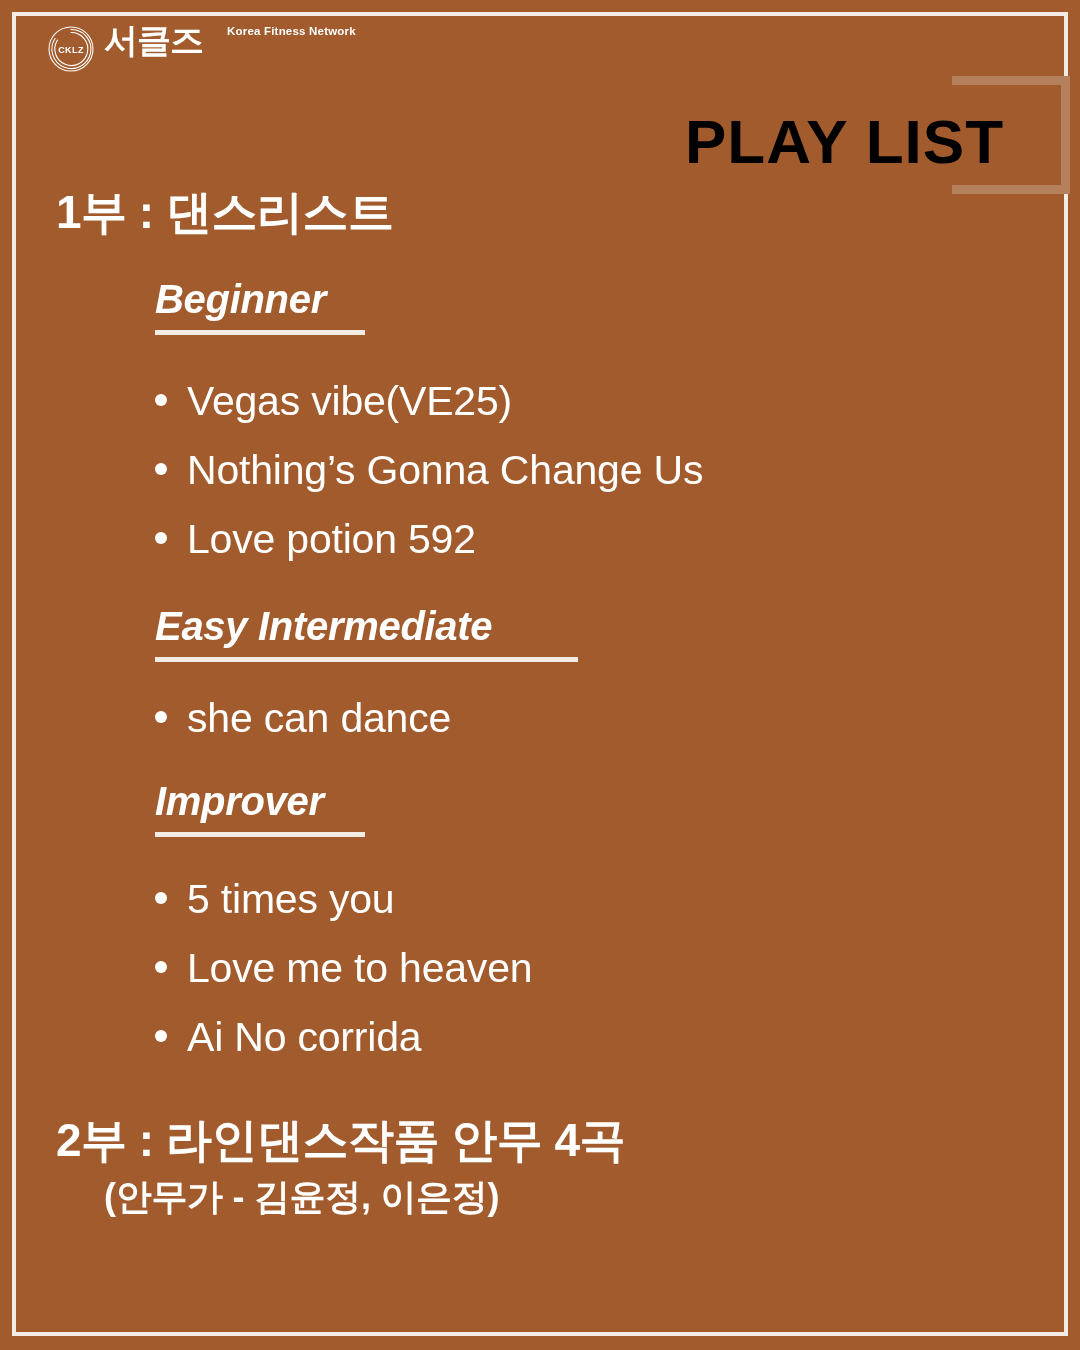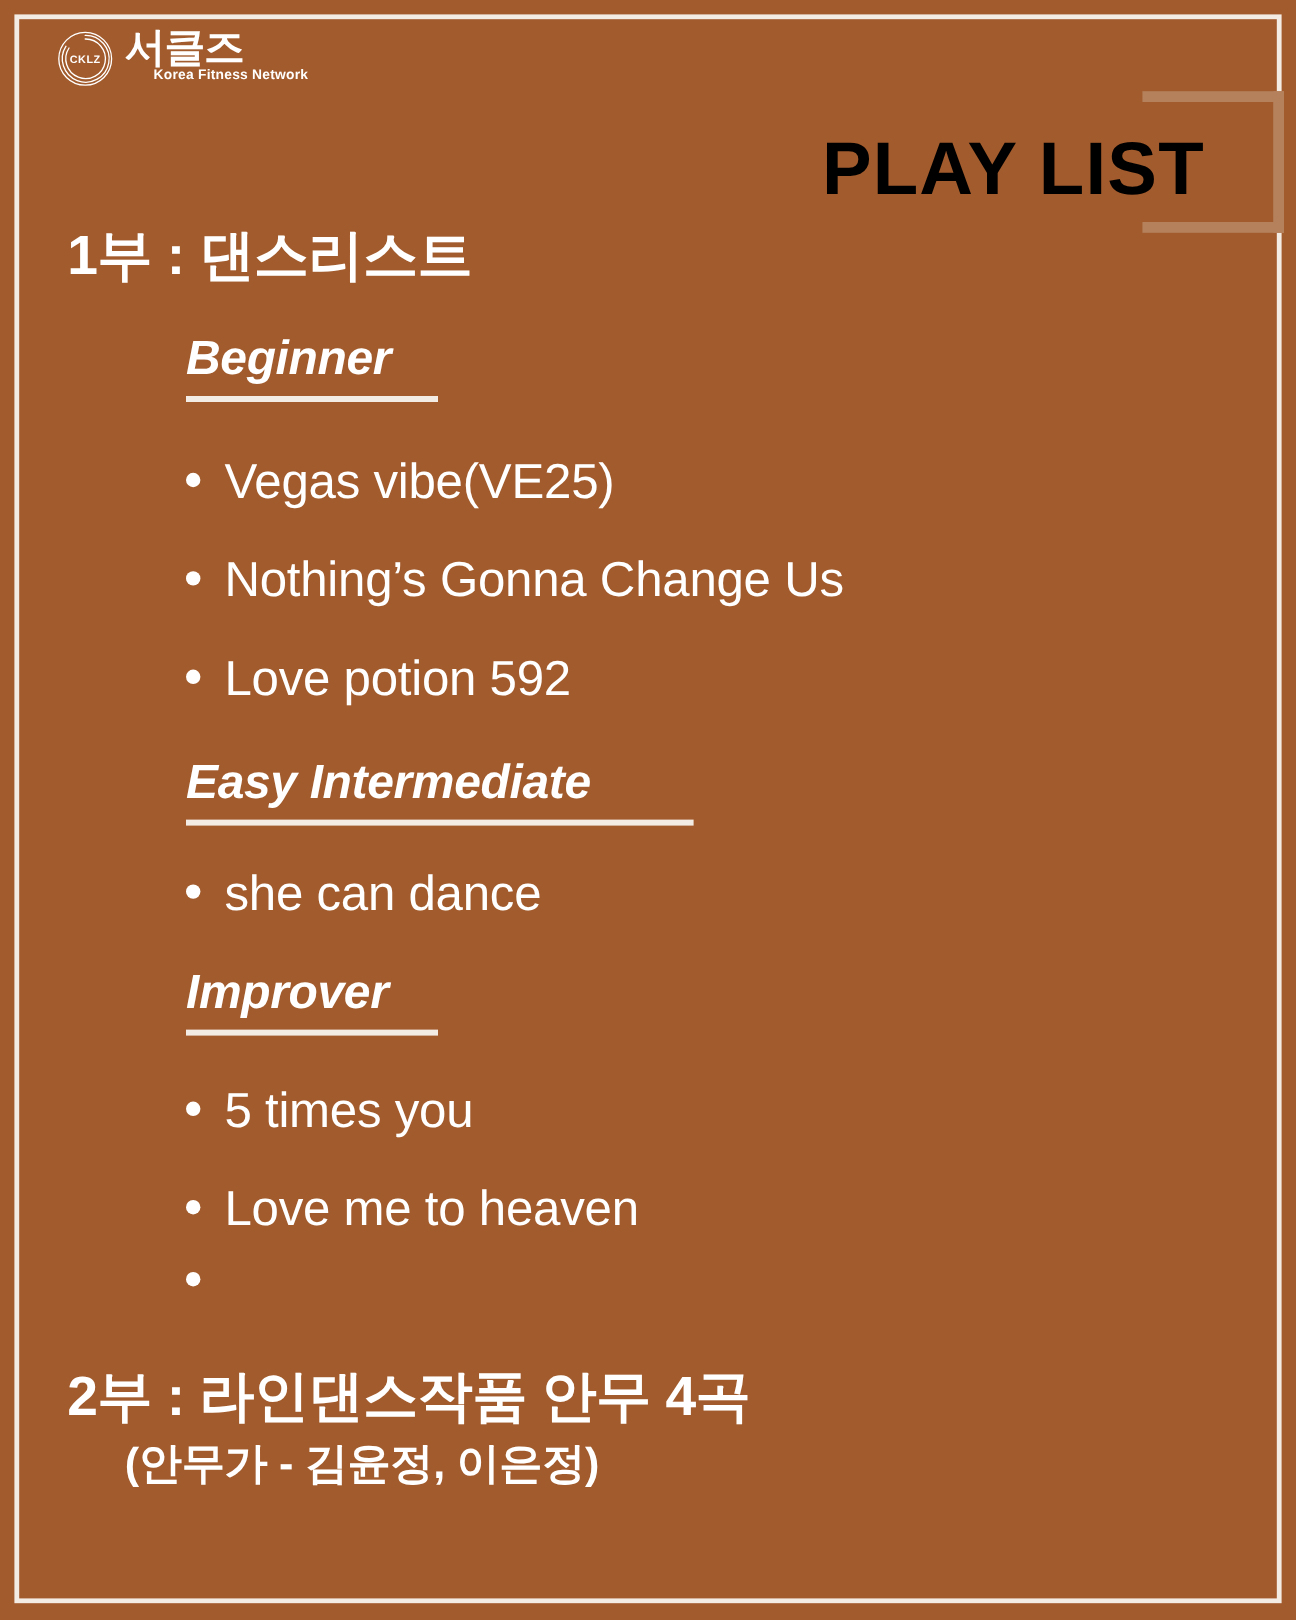--- a/index.html
+++ b/index.html
@@ -39,21 +39,21 @@
   .logo-mark {
     width: 50px;
     height: 50px;
     position: relative;
     flex: none;
     margin-top: 2px;
   }
   .logo-mark svg { display: block; }
   .logo-word {
     display: flex;
-    flex-direction: column;
+    flex-direction: row;
     align-items: flex-start;
     margin-top: 2px;
   }
   .logo-ko {
     color: #ffffff;
     font-size: 34px;
     font-weight: 700;
     line-height: 0.95;
     letter-spacing: -1px;
   }
@@ -143,21 +143,21 @@
   .song {
     color: #ffffff;
     font-size: 41px;
     font-weight: 400;
     line-height: 1;
     display: flex;
     align-items: baseline;
     letter-spacing: -0.2px;
     margin-top: 12px;
   }
-  .song + .song { margin-top: 41px; }
+  .song + .song { margin-top: 28px; }
   .bullet {
     width: 12px;
     height: 12px;
     border-radius: 50%;
     background: #ffffff;
     flex: none;
     margin-right: 20px;
     position: relative;
     top: -9px;
   }
@@ -255,20 +255,21 @@
       <li class="song">
         <span class="bullet"></span>
         <span>5 times you</span>
       </li>
       <li class="song">
         <span class="bullet"></span>
         <span>Love me to heaven</span>
       </li>
       <li class="song">
         <span class="bullet"></span>
+        <span>Ai No corrida</span>
       </li>
     </ul>
   </div>
 
   <div class="sp-7"></div>
 
   <div class="part-title">2부 : 라인댄스작품 안무 4곡</div>
   <div class="part2-sub">(안무가 - 김윤정, 이은정)</div>
 
 </div>

